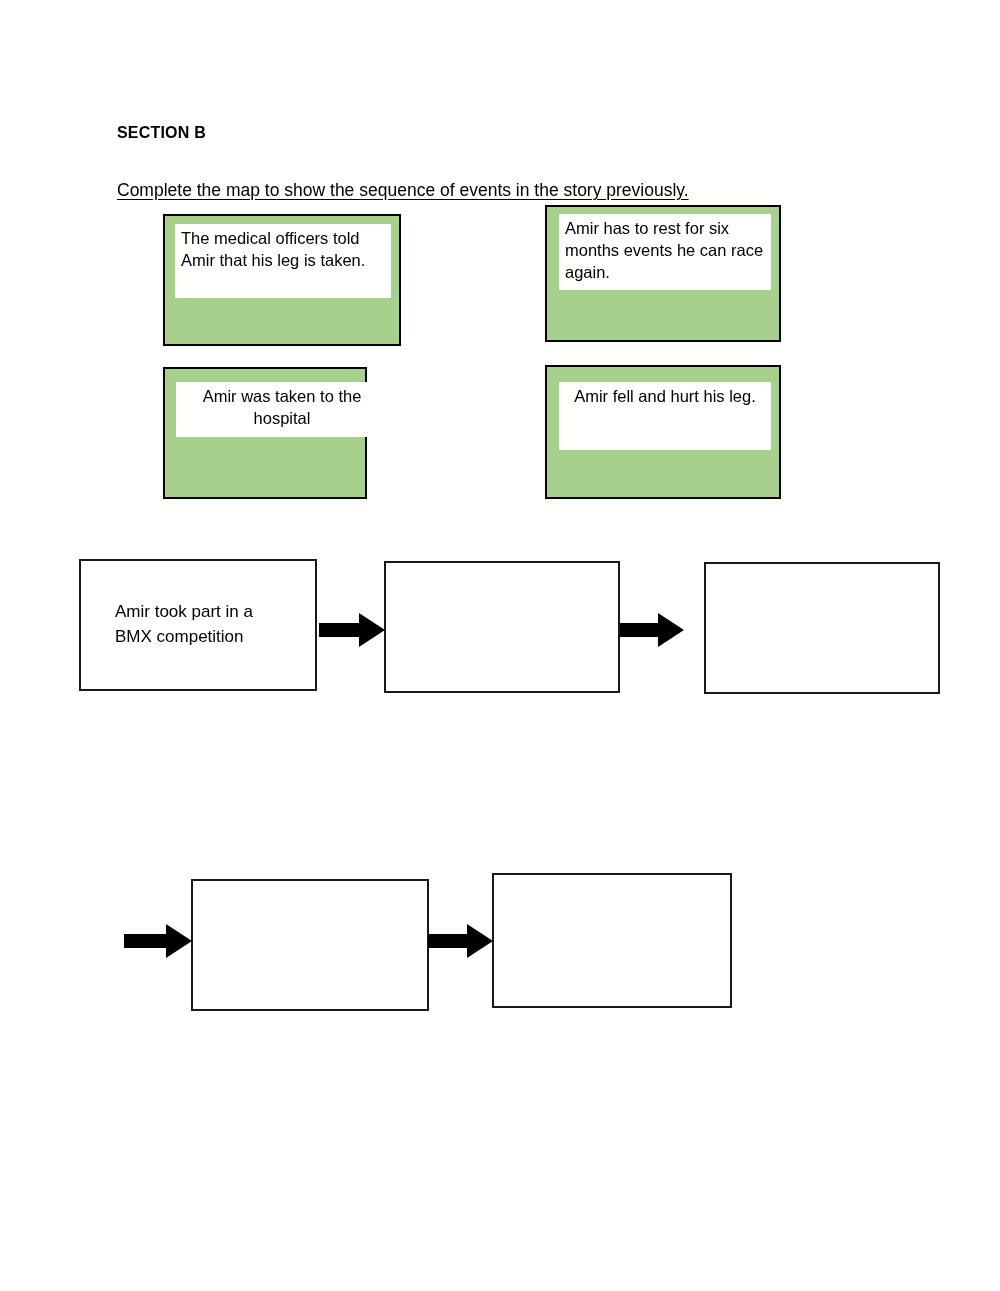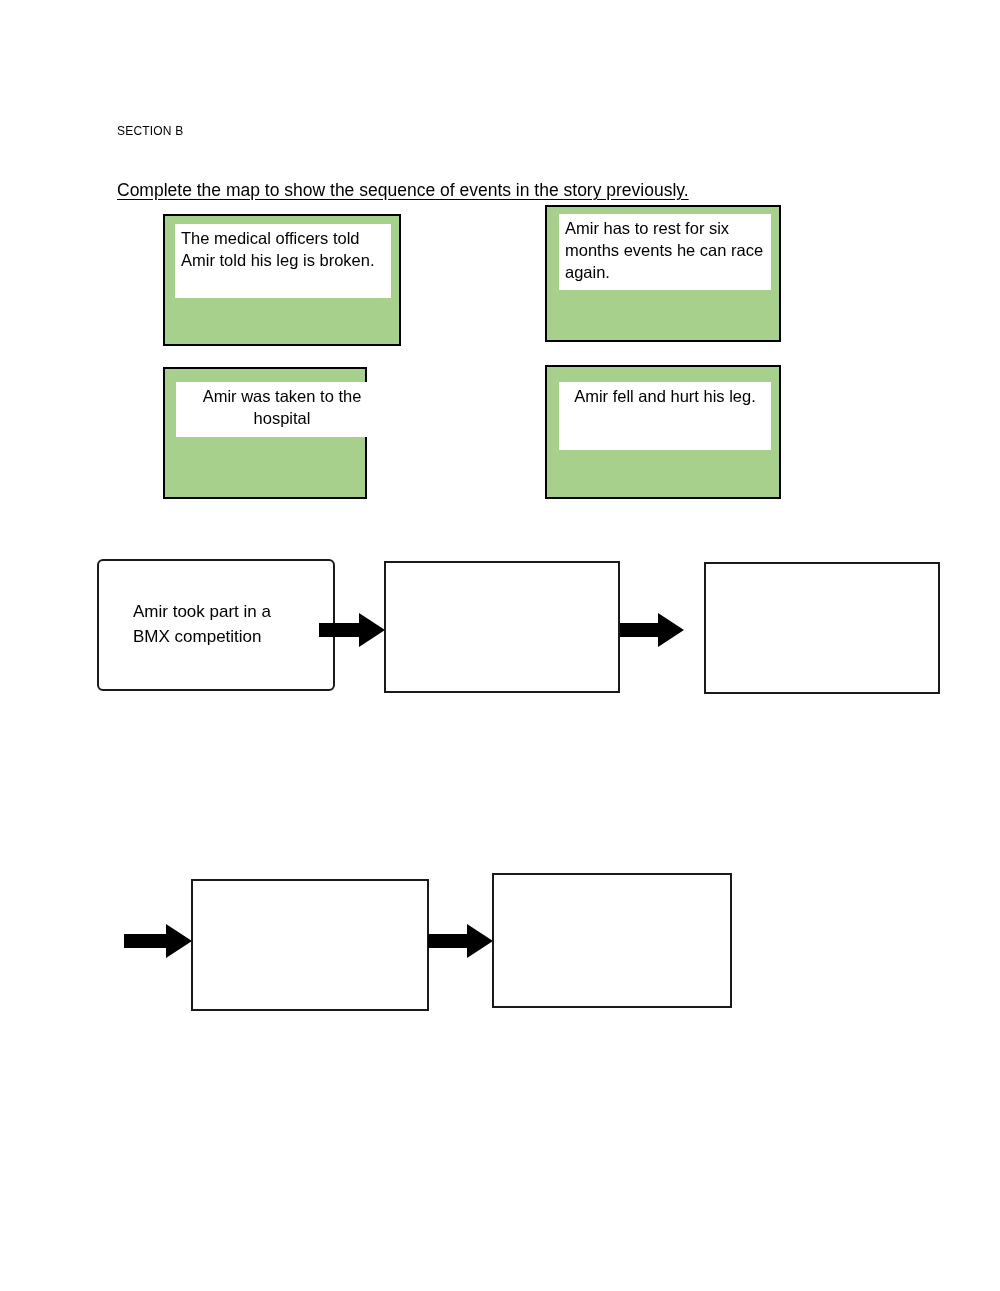--- a/index.html
+++ b/index.html
@@ -19,22 +19,22 @@
   .page {
     position: absolute;
     inset: 0;
   }
 
   
   #section-heading {
     position: absolute;
     left: 117px;
     top: 124px;
-    font-size: 12px;
-    font-weight: normal;
+    font-size: 16px;
+    font-weight: bold;
     letter-spacing: 0.2px;
     white-space: nowrap;
   }
 
   #instruction-line {
     position: absolute;
     left: 117px;
     top: 180px;
     font-size: 17.5px;
     font-weight: normal;
@@ -91,21 +91,21 @@
     line-height: 1.45;
     text-align: center;
     padding: 0 34px;
     box-sizing: border-box;
   }
   .flow-box .flow-text span {
     display: inline-block;
     text-align: left;
   }
 
-  #flow-box-1 { left: 97px;  top: 559px; width: 238px; height: 132px; border-radius: 6px; }
+  #flow-box-1 { left: 79px;  top: 559px; width: 238px; height: 132px; }
   #flow-box-2 { left: 384px; top: 561px; width: 236px; height: 132px; }
   #flow-box-3 { left: 704px; top: 562px; width: 236px; height: 132px; }
   #flow-box-4 { left: 191px; top: 879px; width: 238px; height: 132px; }
   #flow-box-5 { left: 492px; top: 873px; width: 240px; height: 135px; }
 
   
   .block-arrow {
     position: absolute;
     display: block;
   }
@@ -117,21 +117,21 @@
 </head>
 <body>
 
 <div class="page">
 
   <div id="section-heading">SECTION B</div>
 
   <div id="instruction-line">Complete the map to show the sequence of events in the story previously.</div>
 
   <div class="green-card" id="green-card-0">
-    <div class="label-plate plate-left">The medical officers told Amir told his leg is broken.</div>
+    <div class="label-plate plate-left">The medical officers told Amir that his leg is taken.</div>
   </div>
 
   <div class="green-card" id="green-card-1">
     <div class="label-plate plate-left">Amir has to rest for six months events he can race again.</div>
   </div>
 
   <div class="green-card" id="green-card-2">
     <div class="label-plate plate-center">Amir was taken to the hospital</div>
   </div>
 

